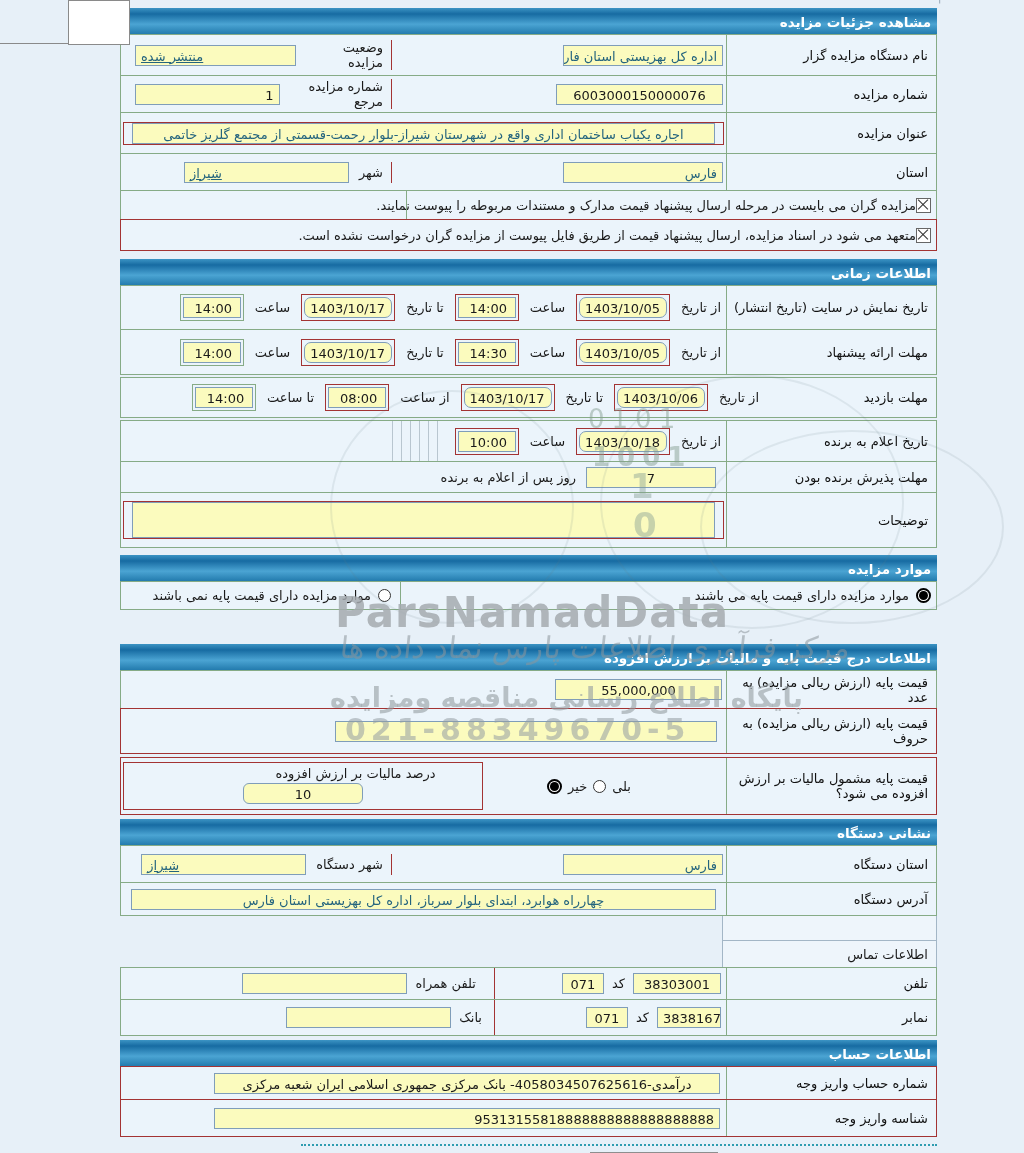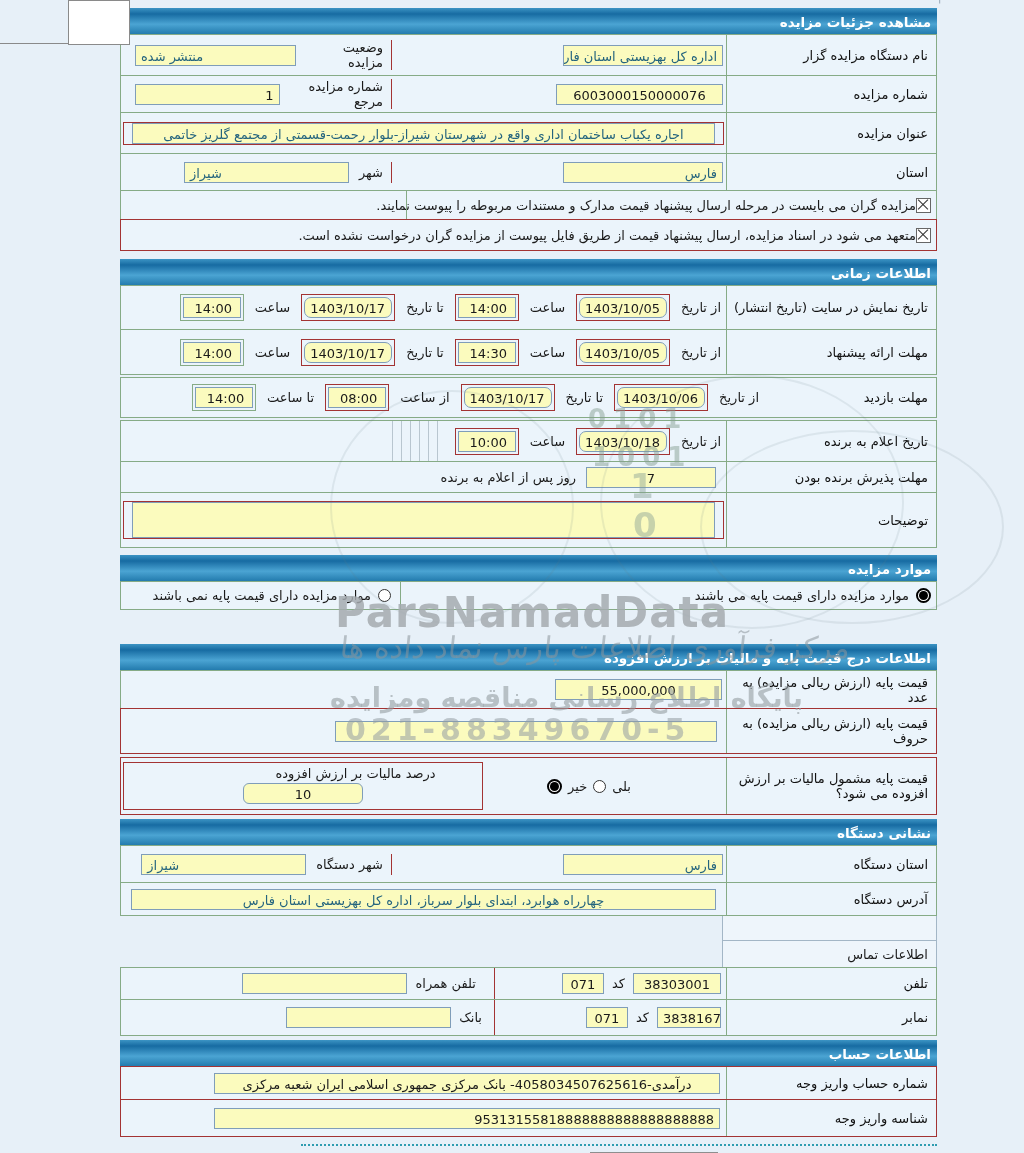--- a/index.html
+++ b/index.html
@@ -25,21 +25,21 @@
   .fa-main{flex:0 0 331px;display:flex;align-items:center;padding-right:3px;}
   .fa-sub{flex:1;display:flex;align-items:center;gap:10px;padding:0 8px 0 14px;border-right:1px solid #a33333;}
   .inp{
     display:inline-block;background:#fbfbbe;border:1px solid #7f9db9;
     height:21px;line-height:21px;padding:0 5px;box-sizing:border-box;
     white-space:nowrap;overflow:hidden;
   }
   .inp.block{height:auto;}
   .fatext{color:#24647e;}
   .num{direction:ltr;text-align:center;}
-  .tr{text-align:left;direction:rtl;}
+  .tr{text-align:left;direction:rtl;text-decoration:underline;}
   .w160{width:160px;} .w165{width:165px;} .w155{width:167px;}
   .date{width:88px;direction:ltr;border-radius:7px;}
   .time{width:58px;direction:ltr;text-align:center;padding-left:8px;}
   .wrap{display:inline-flex;padding:2px;border:1px solid transparent;}
   .wrap.redw{border-color:#a33333;}
   .wrap.greenw{border-color:#86ab86;}
   .tfa{gap:11px;padding-right:5px;}
   .tlbl{white-space:nowrap;}
   .vline{position:absolute;left:285px;top:0;bottom:0;border-left:1px solid #86ab86;}
   .vlinered{position:absolute;left:373px;top:0;bottom:0;border-left:1px solid #a33333;}
@@ -71,21 +71,21 @@
   
   .popup{position:absolute;left:68px;top:0;width:60px;height:43px;background:#fff;border:1px solid #8a8a8a;z-index:30;}
   .popline{position:absolute;left:0;top:43px;width:68px;border-top:1px solid #8a8a8a;z-index:30;}
   .tick{position:absolute;left:938px;top:-2px;color:#9ab;font-size:12px;z-index:30;}
   
   .wm{position:absolute;pointer-events:none;z-index:20;white-space:nowrap;}
   .wm-brand{left:335px;top:588px;font-size:42px;font-weight:bold;color:rgba(164,170,175,.85);letter-spacing:1px;}
   .wm-script{left:340px;top:630px;font-size:30px;color:rgba(140,150,155,.55);transform:skewX(-6deg);}
   .wm-line{left:330px;top:682px;font-size:27px;font-weight:bold;color:rgba(148,156,162,.6);}
   .wm-phone{left:345px;top:712px;font-size:30px;font-weight:bold;color:rgba(148,156,162,.55);letter-spacing:5px;direction:ltr;}
-  .wm-d1{left:588px;top:404px;font-size:26px;font-weight:bold;color:rgba(135,160,148,.5);letter-spacing:7px;direction:ltr;}
+  .wm-d1{left:588px;top:404px;font-size:26px;font-weight:normal;color:rgba(135,160,148,.5);letter-spacing:7px;direction:ltr;}
   .wm-d2{left:592px;top:442px;font-size:26px;font-weight:bold;color:rgba(135,160,148,.5);letter-spacing:7px;direction:ltr;}
   .wm-d3{left:630px;top:466px;font-size:34px;font-weight:bold;color:rgba(135,160,148,.45);}
   .wm-d4{left:633px;top:505px;font-size:34px;font-weight:bold;color:rgba(135,160,148,.45);}
   .wm-c{border:2px solid rgba(100,120,130,.12);border-radius:50%;}
 </style>
 </head>
 <body>
 
 <div class="content">
   <div class="gap" style="height:8px"></div>

